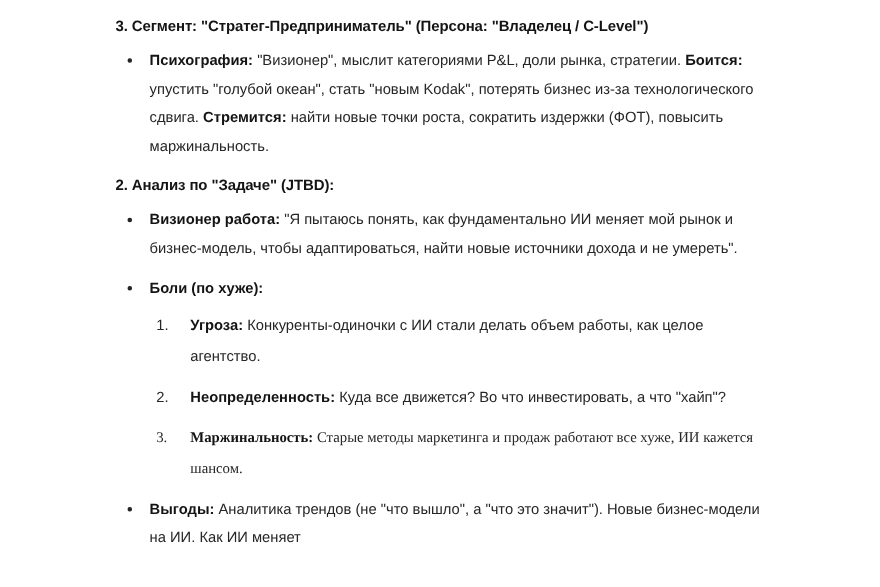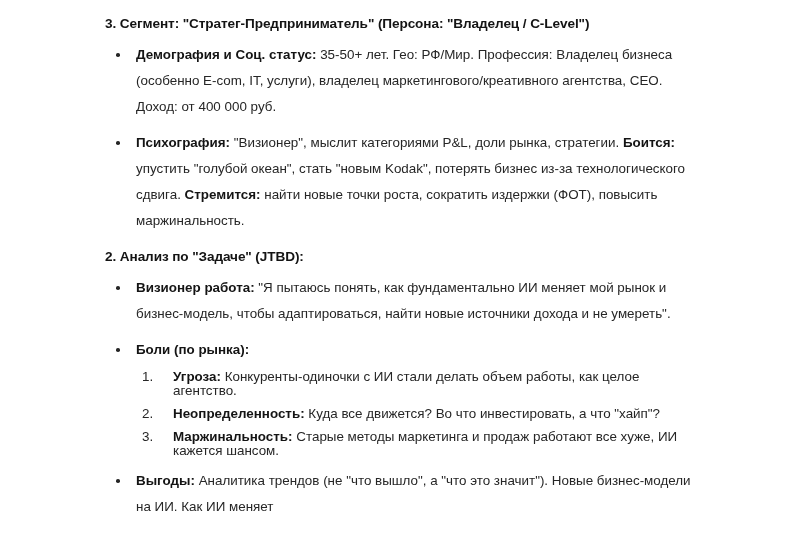--- a/index.html
+++ b/index.html
@@ -69,24 +69,25 @@
     margin: 7px 0 4px 0;
     padding: 0;
     counter-reset: painitem;
   }
   ol.numbered > li.numbered-item {
     position: relative;
     padding-left: 37px;
     margin-bottom: 9px;
     counter-increment: painitem;
     font-size: 13.4px;
-    line-height: 14px;
+    line-height: 28px;
   }
   ol.numbered > li.numbered-item:last-child {
     margin-bottom: 0;
+    font-family: Liberation Serif, serif;
   }
   ol.numbered > li.numbered-item::before {
     content: counter(painitem) ".";
     position: absolute;
     left: 6px;
     top: 0;
     width: 18px;
     text-align: left;
     font-size: 13.4px;
     color: #262626;
@@ -105,40 +106,37 @@
 </head>
 <body>
 
 <div class="page">
   <div class="doc">
 
     <h2 class="section-heading">3. Сегмент: "Стратег-Предприниматель" (Персона: "Владелец / C-Level")</h2>
 
     <ul class="bullets">
 
-      <li class="bullet-item">
-        <span class="lbl">Демография и Соц. статус:</span><span class="txt"> 35-50+ лет. Гео: РФ/Мир. Профессия: Владелец бизнеса (особенно E-com, IT, услуги), владелец маркетингового/креативного агентства, CEO. Доход: от 400 000 руб.</span>
-      </li>
 
       <li class="bullet-item">
         <span class="lbl">Психография:</span><span class="txt"> "Визионер", мыслит категориями P&amp;L, доли рынка, стратегии. </span><span class="lbl">Боится:</span><span class="txt"> упустить "голубой океан", стать "новым Kodak", потерять бизнес из-за технологического сдвига. </span><span class="lbl">Стремится:</span><span class="txt"> найти новые точки роста, сократить издержки (ФОТ), повысить маржинальность.</span>
       </li>
 
     </ul>
 
     <h2 class="section-heading second">2. Анализ по "Задаче" (JTBD):</h2>
 
     <ul class="bullets">
 
       <li class="bullet-item">
         <span class="lbl">Визионер работа:</span><span class="txt"> "Я пытаюсь понять, как фундаментально ИИ меняет мой рынок и бизнес-модель, чтобы адаптироваться, найти новые источники дохода и не умереть".</span>
       </li>
 
       <li class="bullet-item">
-        <span class="lbl">Боли (по рынка):</span><span class="txt"></span>
+        <span class="lbl">Боли (по хуже):</span><span class="txt"></span>
 
         <div class="nested-wrap">
           <ol class="numbered">
             <li class="numbered-item">
               <span class="lbl">Угроза:</span><span class="txt"> Конкуренты-одиночки с ИИ стали делать объем работы, как целое агентство.</span>
             </li>
             <li class="numbered-item">
               <span class="lbl">Неопределенность:</span><span class="txt"> Куда все движется? Во что инвестировать, а что "хайп"?</span>
             </li>
             <li class="numbered-item">

